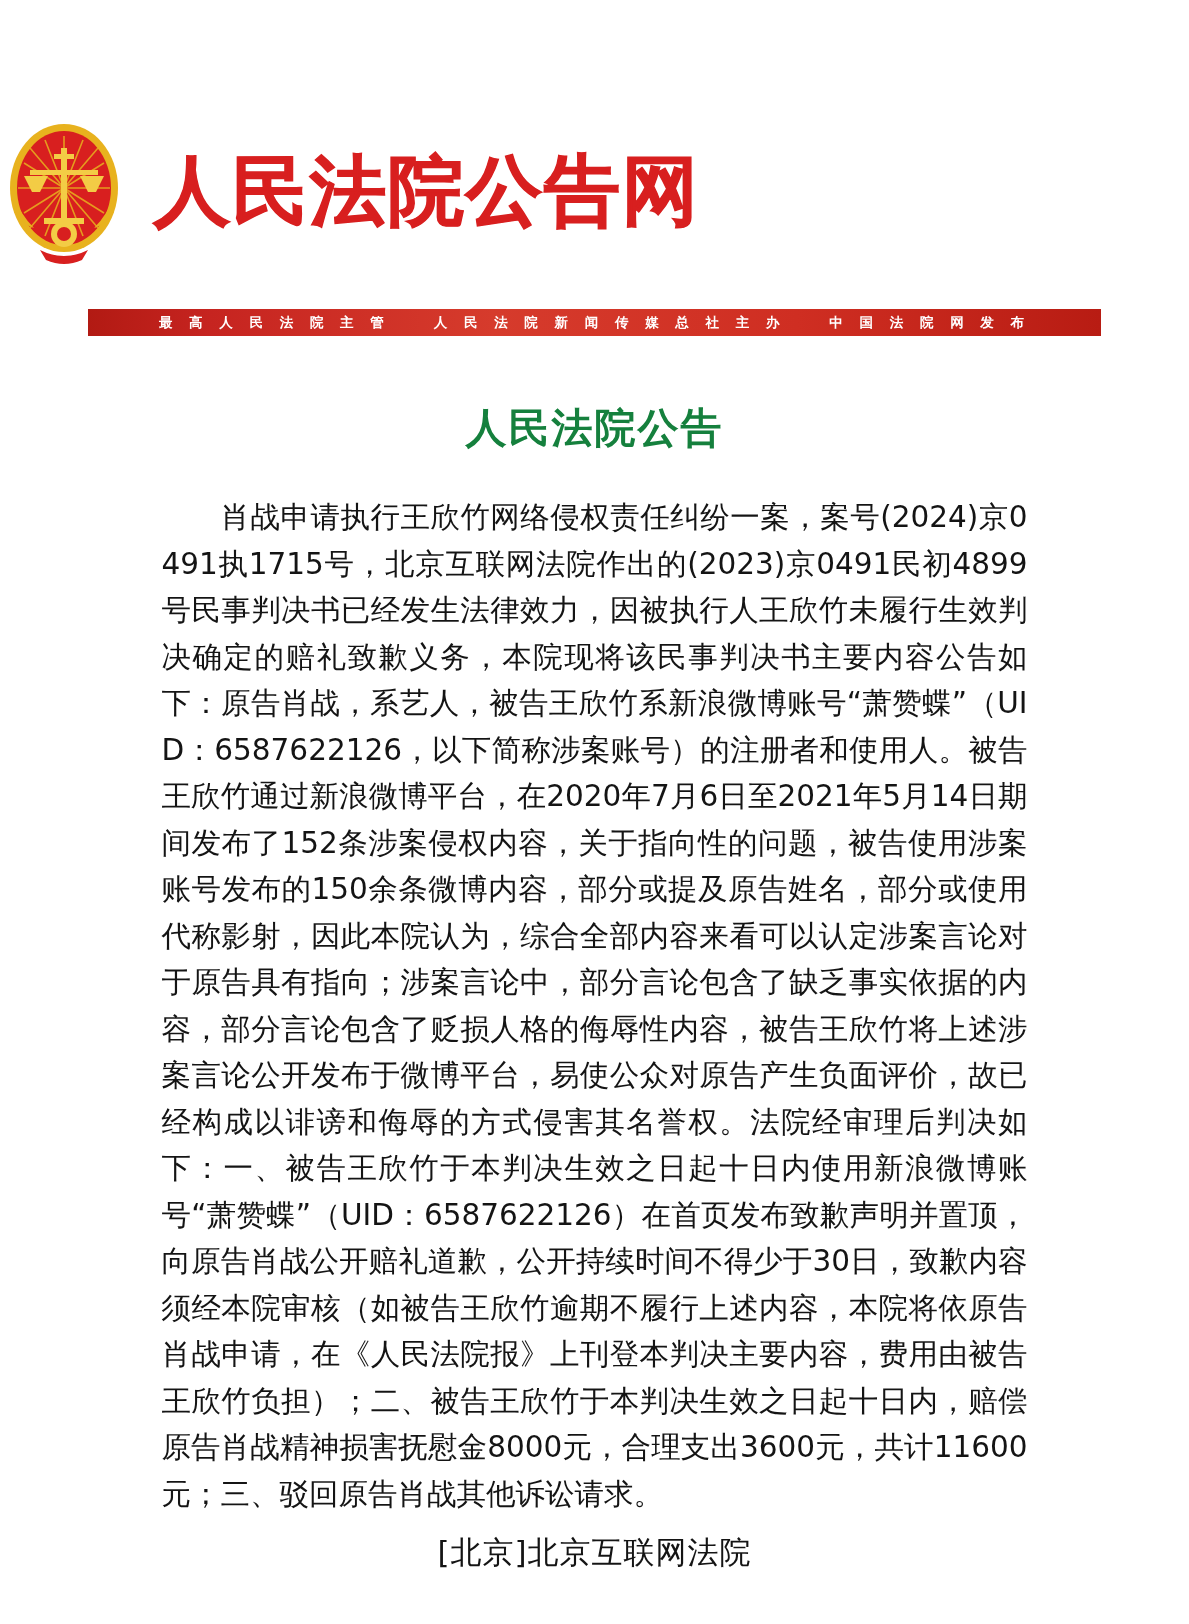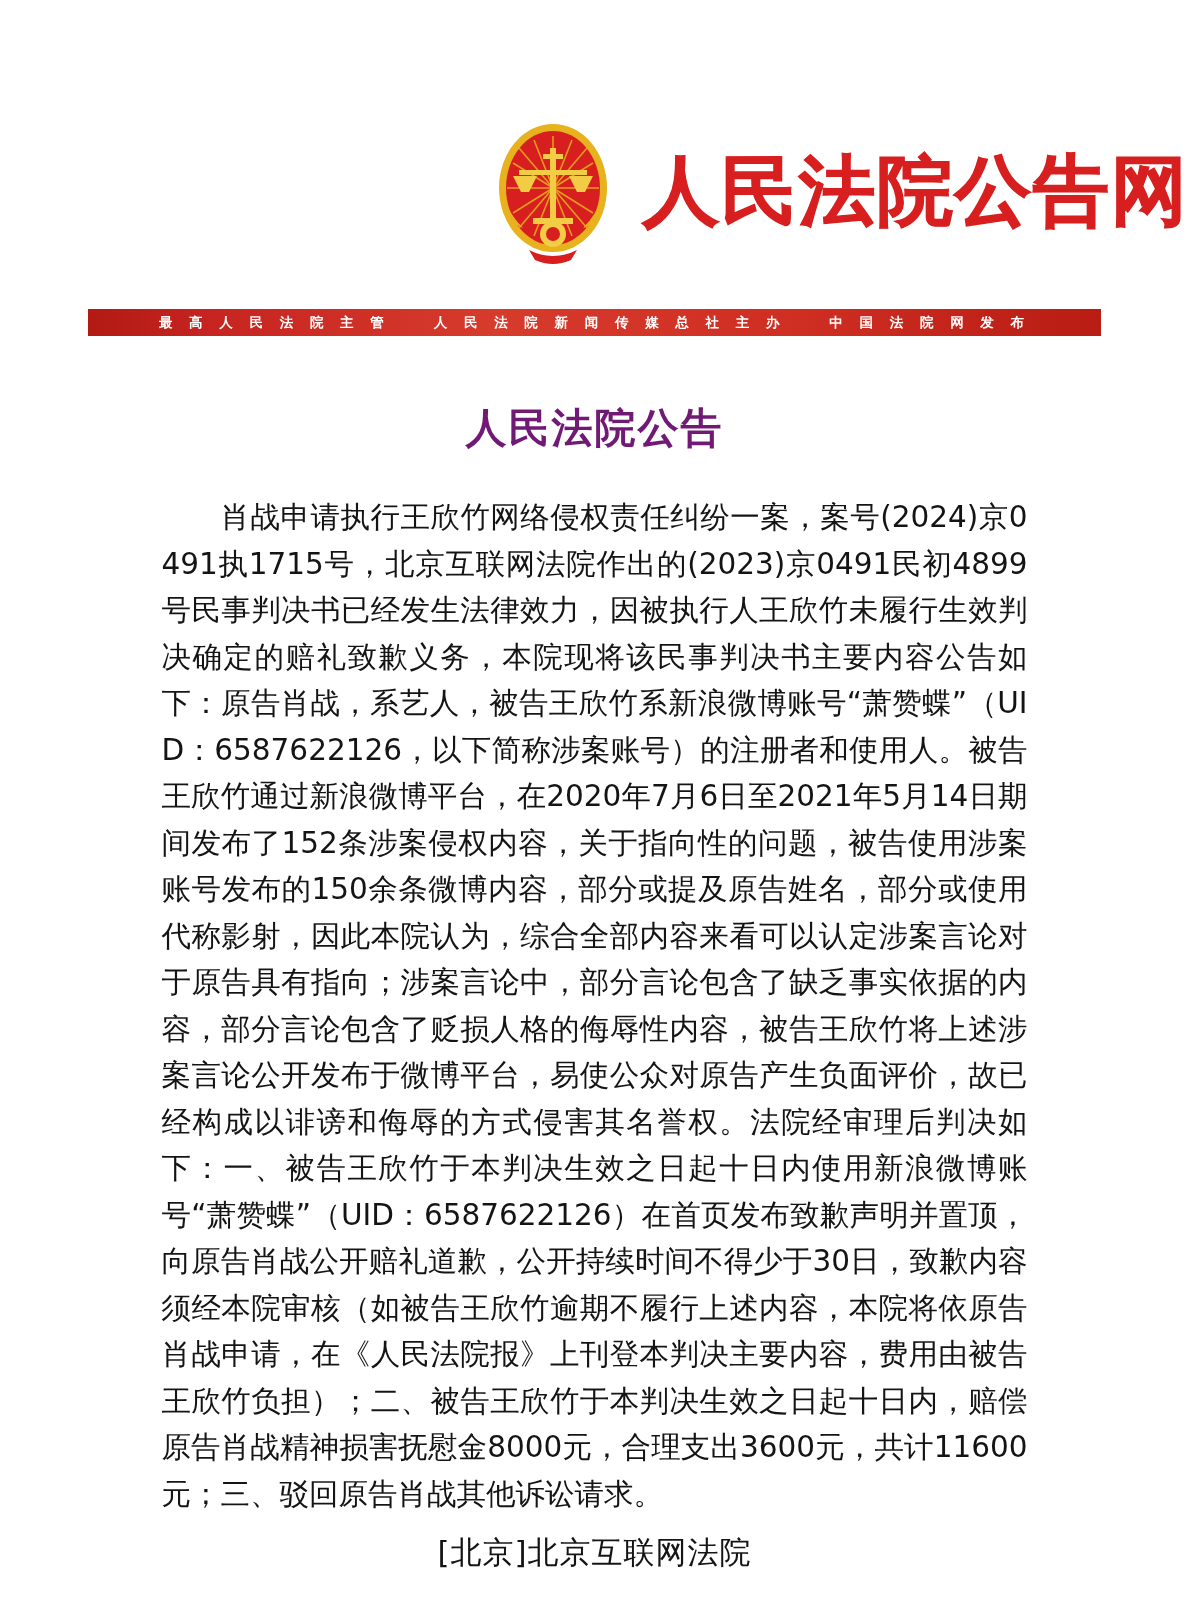--- a/index.html
+++ b/index.html
@@ -20,21 +20,21 @@
     width: 1189px;
     height: 1624px;
     position: relative;
     background: #ffffff;
   }
 
   
   .masthead {
     padding-top: 118px;
     display: flex;
-    justify-content: flex-end;
+    justify-content: flex-start;
     align-items: flex-start;
   }
   .masthead-inner {
     display: flex;
     align-items: center;
     gap: 26px;
   }
 
   .emblem {
     width: 128px;
@@ -98,21 +98,21 @@
     white-space: nowrap;
   }
 
   
   .doc-title {
     margin-top: 56px;
     text-align: center;
     font-family: "DejaVu Sans", "Liberation Sans", sans-serif;
     font-size: 41px;
     font-weight: 700;
-    color: #701a75;
+    color: #15803d;
     letter-spacing: 2px;
   }
 
   
   .body-wrap {
     margin: 38px auto 4px auto;
     width: 866px;
   }
   .body-text {
     font-family: "DejaVu Sans", "Liberation Sans", sans-serif;

